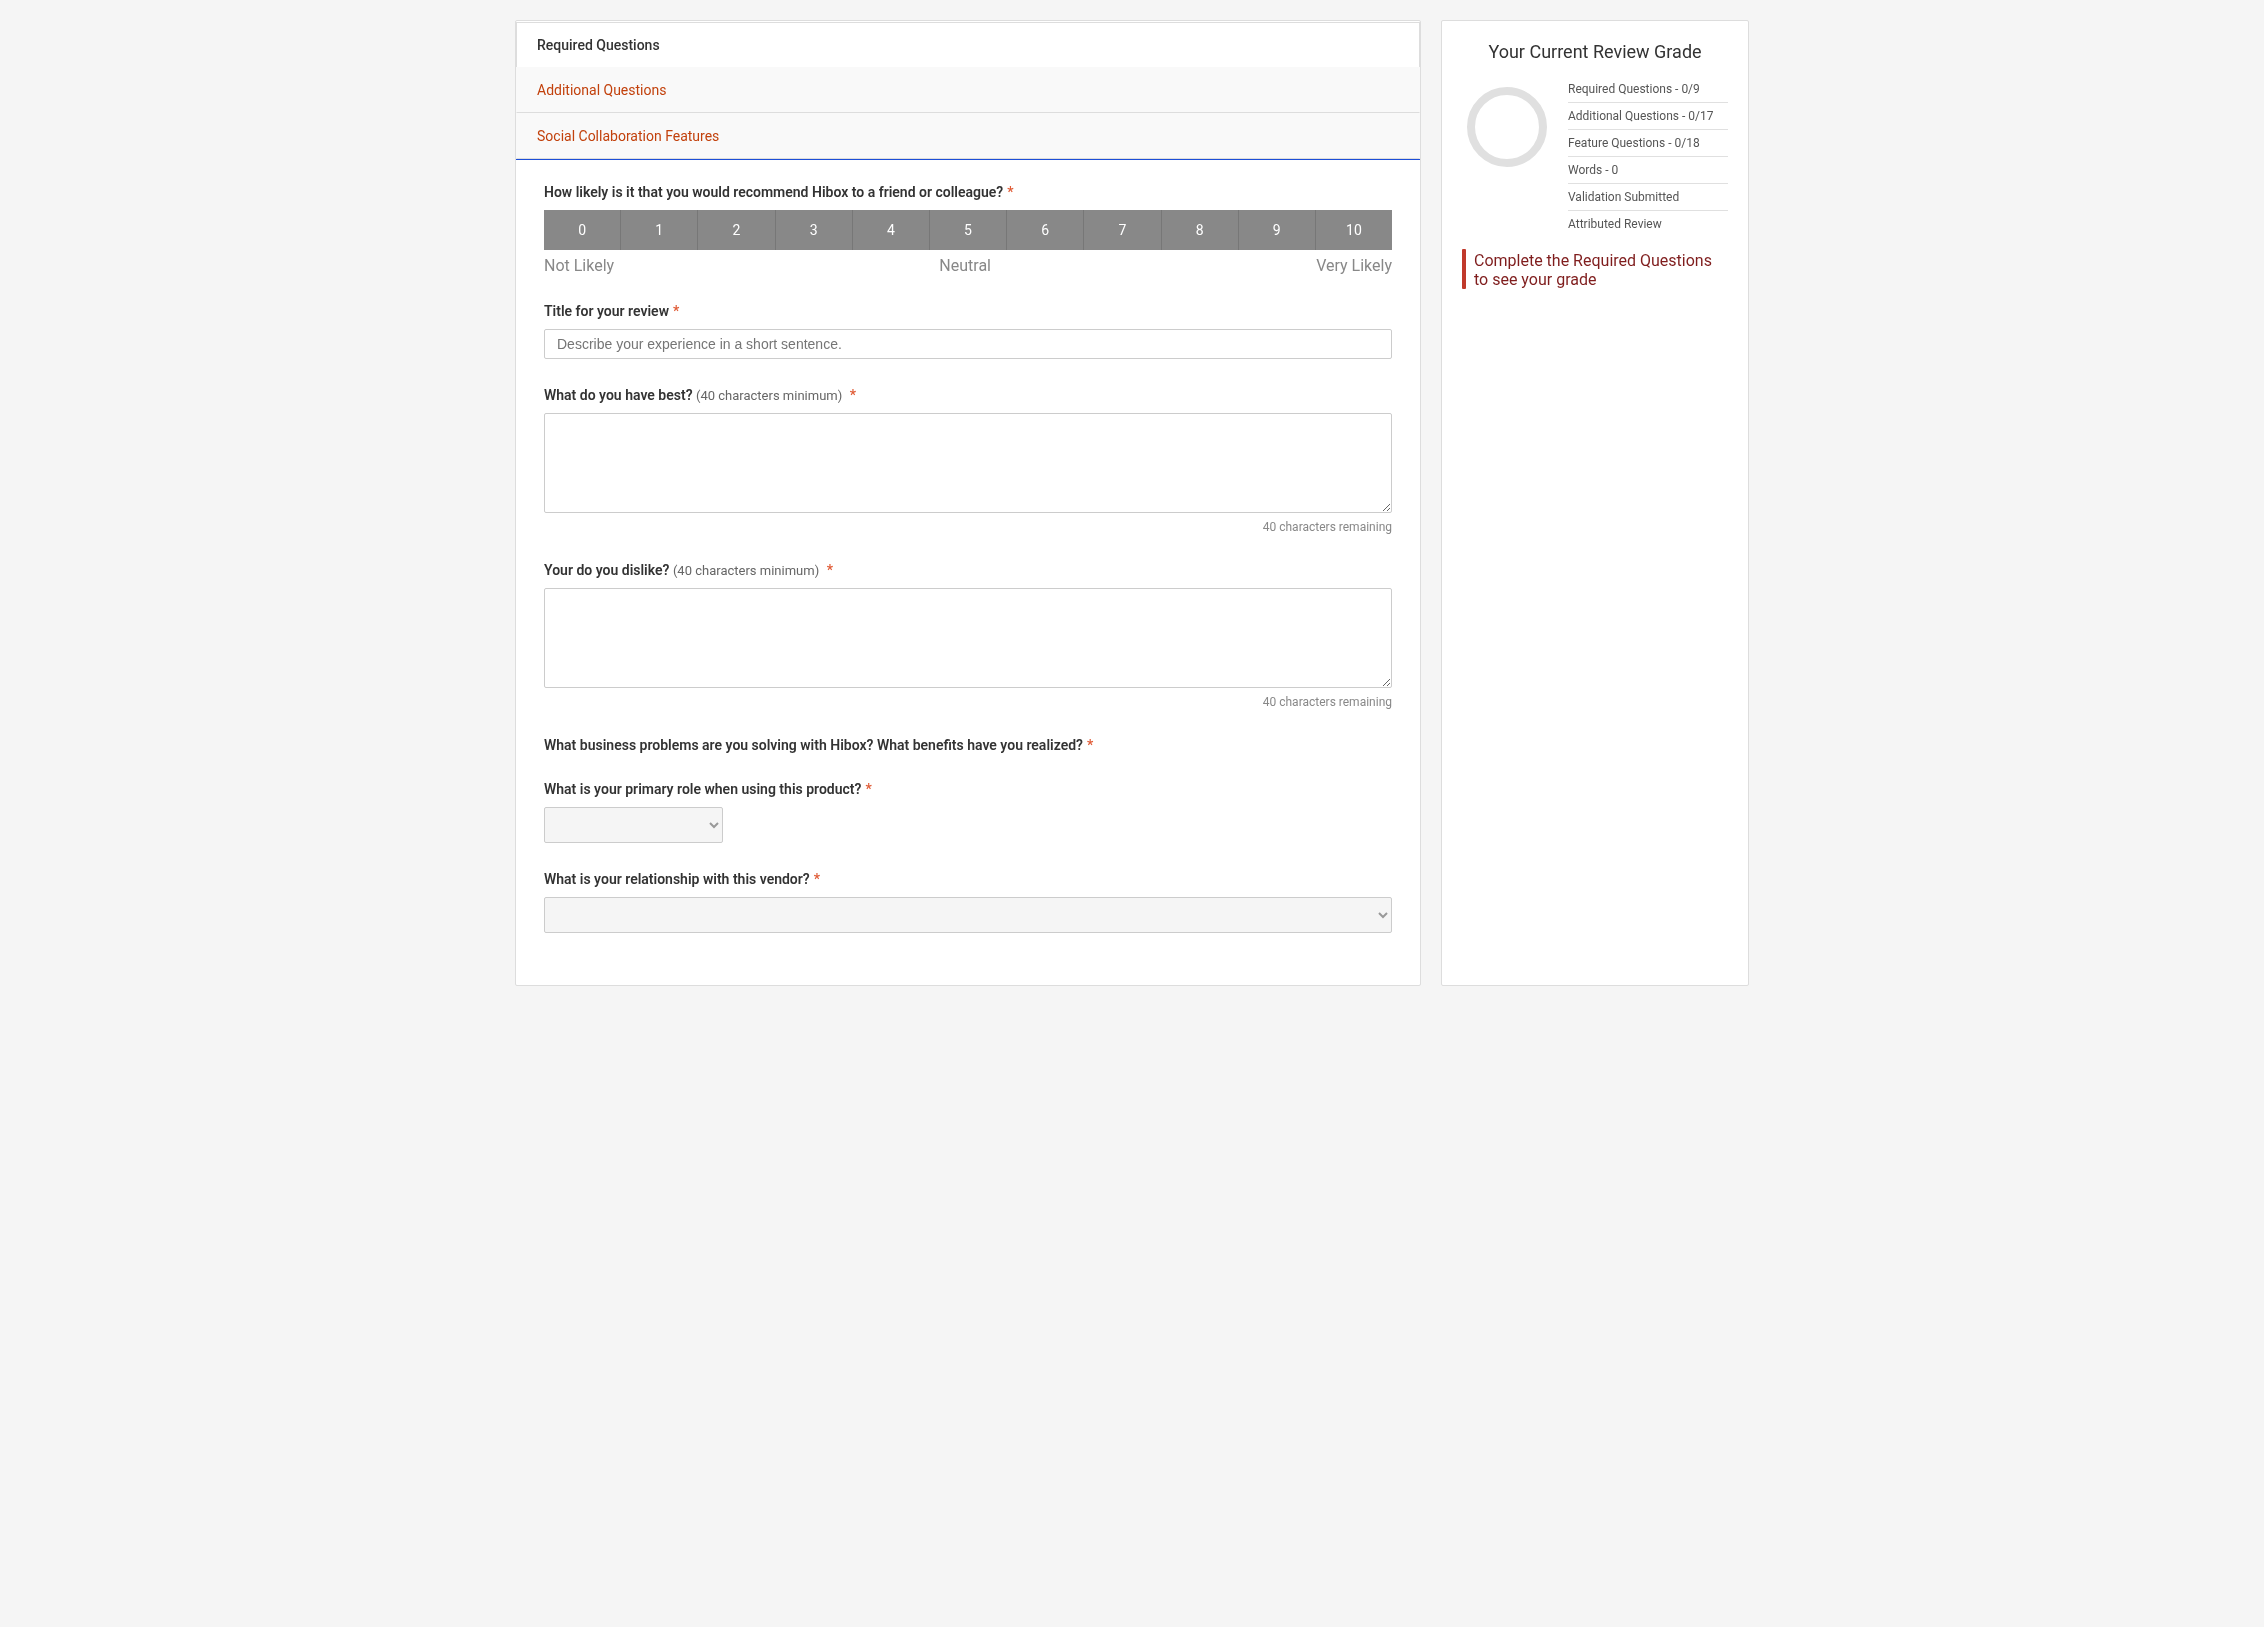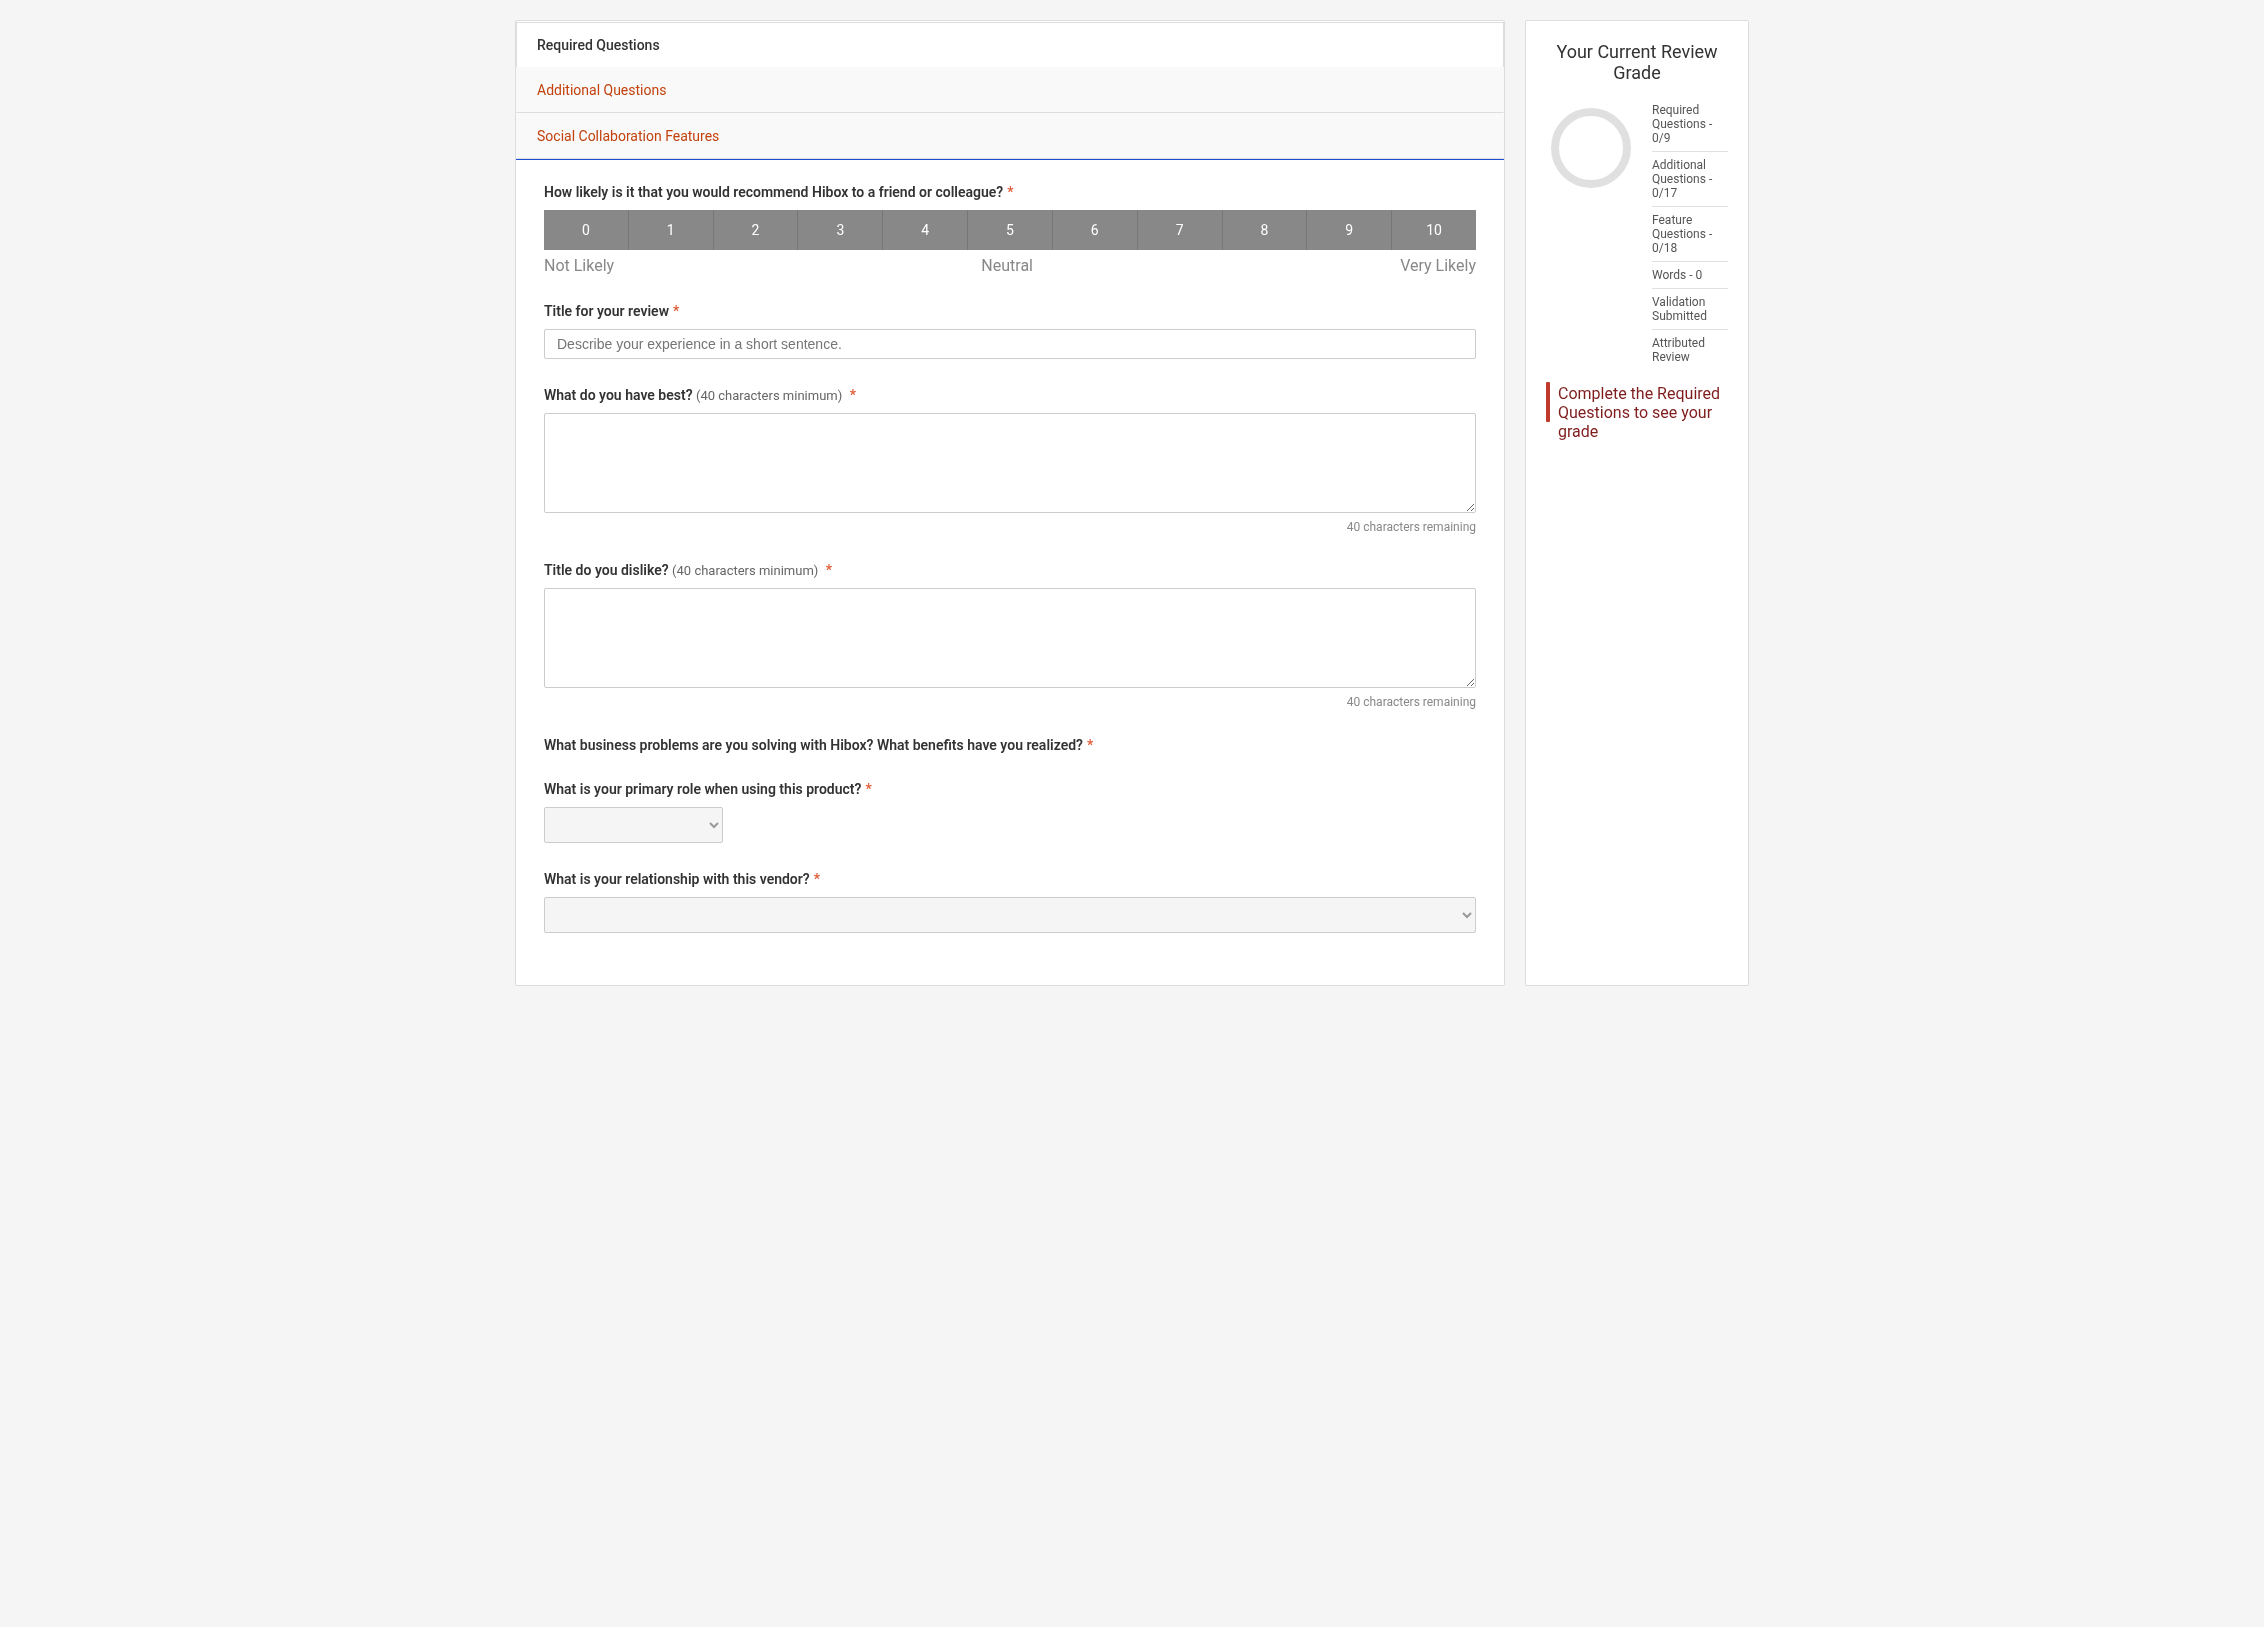--- a/index.html
+++ b/index.html
@@ -126,21 +126,21 @@
       cursor: pointer;
       height: 36px;
     }
     select.text-input.full-width {
       width: 100%;
     }
     select.text-input.partial {
       width: 179px;
     }
     .sidebar {
-      width: 224px;
+      width: 308px;
       background: #fff;
       border: 1px solid #ddd;
       border-radius: 2px;
       padding: 20px;
     }
     .sidebar-title {
       font-size: 18px;
       font-weight: 400;
       color: #333;
       margin-bottom: 20px;
@@ -251,21 +251,21 @@
           <span class="req">*</span>
         </div>
         <textarea class="text-input" style=""></textarea>
         <div class="char-count">
           <span>40 characters remaining</span>
         </div>
       </div>
 
       <div class="question-block">
         <div class="question-label">
-          <span>Title do you dislike?</span>
+          <span>Your do you dislike?</span>
           <span class="hint">(40 characters minimum)</span>
           <span class="req">*</span>
         </div>
         <textarea class="text-input" style=""></textarea>
         <div class="char-count">
           <span>40 characters remaining</span>
         </div>
       </div>
 
       <div class="question-block">

